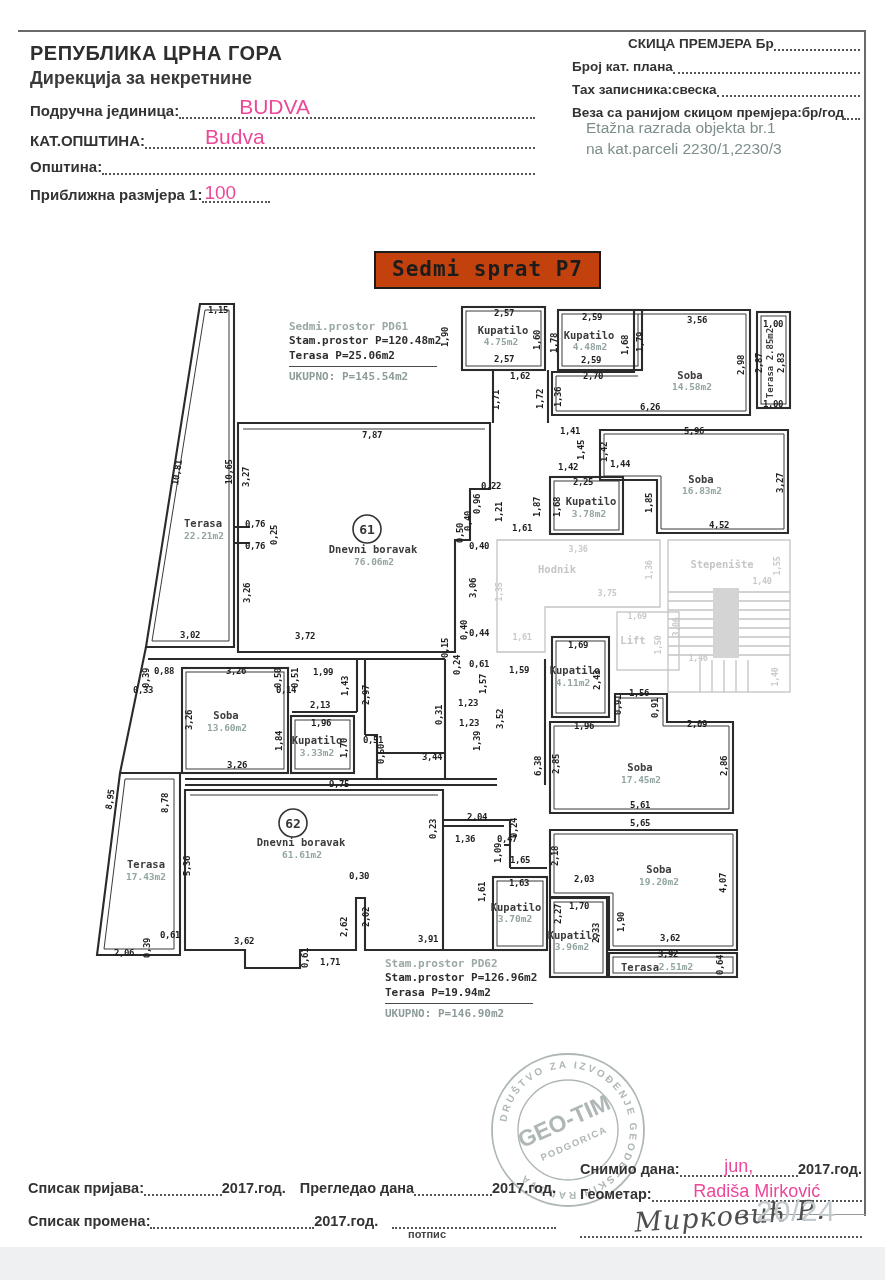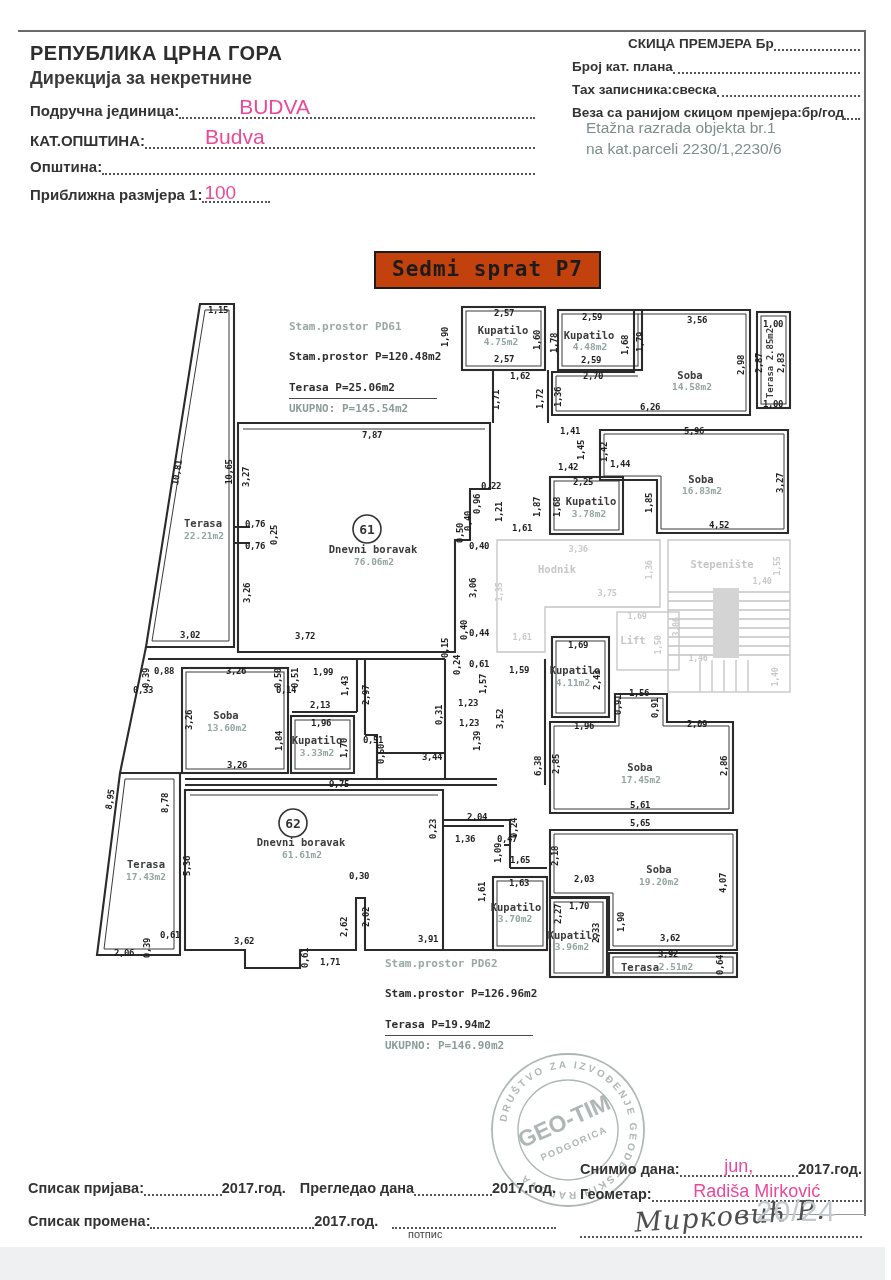--- a/index.html
+++ b/index.html
@@ -30,21 +30,21 @@
 
   
   .title-box{position:absolute;left:374px;top:251px;border:2.5px solid #1c1c1c;padding:4px 16px 6px 16px;
              font-family:"DejaVu Sans Mono",monospace;font-size:21px;font-weight:700;color:#1c1c1c;letter-spacing:1px;background:#c2410c;}
 
   
   .info-block{position:absolute;font-family:"DejaVu Sans Mono",monospace;font-size:11px;line-height:1.3;white-space:nowrap;}
   .ib-61{left:289px;top:320px;}
   .ib-62{left:385px;top:957px;}
   .ib-grey{color:#9aa8a6;font-weight:700;}
-  .ib-dark{color:#2d2d2d;font-weight:700;margin-top:16px;}
+  .ib-dark{color:#2d2d2d;font-weight:700;}
   .ib-rule{width:148px;border-top:1.6px solid #4a4a4a;margin:3px 0 3px 0;}
   .ib-total{color:#8d9c9a;font-weight:700;}
 
   
   svg.plan{position:absolute;left:0;top:0;}
   .w{fill:none;stroke:#2b2b2b;stroke-width:2.1;stroke-linejoin:miter;}
   .wi{fill:none;stroke:#3a3a3a;stroke-width:1;}
   .faintG path,.faintG rect{fill:none;stroke:#c4c4c4;stroke-width:1.3;}
   .faintG .hatch{fill:#d4d4d4;stroke:none;}
   text.lbl{text-anchor:middle;font-family:"DejaVu Sans Mono",monospace;}
@@ -59,21 +59,21 @@
 
   
   .stamp{position:absolute;left:478px;top:1040px;opacity:.8;}
 
   
   .ftr-left{position:absolute;left:28px;top:1180px;width:528px;font-size:14.5px;font-weight:700;color:#333;}
   .f-row{display:flex;align-items:flex-end;}
   .f-row + .f-row{margin-top:17px;}
   .gap{width:14px;}
   .year{white-space:nowrap;}
-  .caption{position:absolute;left:408px;top:1228px;font-size:11px;font-weight:400;color:#444;}
+  .caption{position:absolute;left:408px;top:1228px;font-size:11px;font-weight:700;color:#444;}
   .ftr-right{position:absolute;left:580px;top:1152px;width:282px;font-size:14.5px;font-weight:700;color:#333;}
   .fr-row{display:flex;align-items:flex-end;margin-top:6px;}
   .val-c{justify-content:center;}
   .typed-mid{font-size:18px;line-height:.95;}
   .signature{position:absolute;left:634px;top:1200px;font-family:"DejaVu Serif",serif;font-style:italic;
              font-size:27px;color:#4e4e4e;transform:rotate(-4deg);letter-spacing:1px;}
   .pagenum{position:absolute;left:756px;top:1194px;font-size:30px;color:#c3cacd;font-weight:400;letter-spacing:1px;}
 </style>
 </head>
 <body>
@@ -124,27 +124,27 @@
       <span class="lab">Тах записника:свеска</span>
       <span class="fill"></span>
     </div>
     <div class="hr-row">
       <span class="lab">Веза са ранијом скицом премјера:бр/год</span>
       <span class="fill"></span>
     </div>
   </div>
   <div class="hdr-note">
     <div>Etažna razrada objekta br.1</div>
-    <div>na kat.parceli 2230/1,2230/6</div>
+    <div>na kat.parceli 2230/1,2230/3</div>
   </div>
 
   <div class="title-box">Sedmi sprat P7</div>
 
   <div class="info-block ib-61">
-    <div class="ib-grey">Stam.prostor PD61</div>
+    <div class="ib-grey">Sedmi.prostor PD61</div>
     <div class="ib-dark">Stam.prostor  P=120.48m2</div>
     <div class="ib-dark">Terasa  P=25.06m2</div>
     <div class="ib-rule"></div>
     <div class="ib-total">UKUPNO:  P=145.54m2</div>
   </div>
   <div class="info-block ib-62">
     <div class="ib-grey">Stam.prostor PD62</div>
     <div class="ib-dark">Stam.prostor  P=126.96m2</div>
     <div class="ib-dark">Terasa  P=19.94m2</div>
     <div class="ib-rule"></div>

